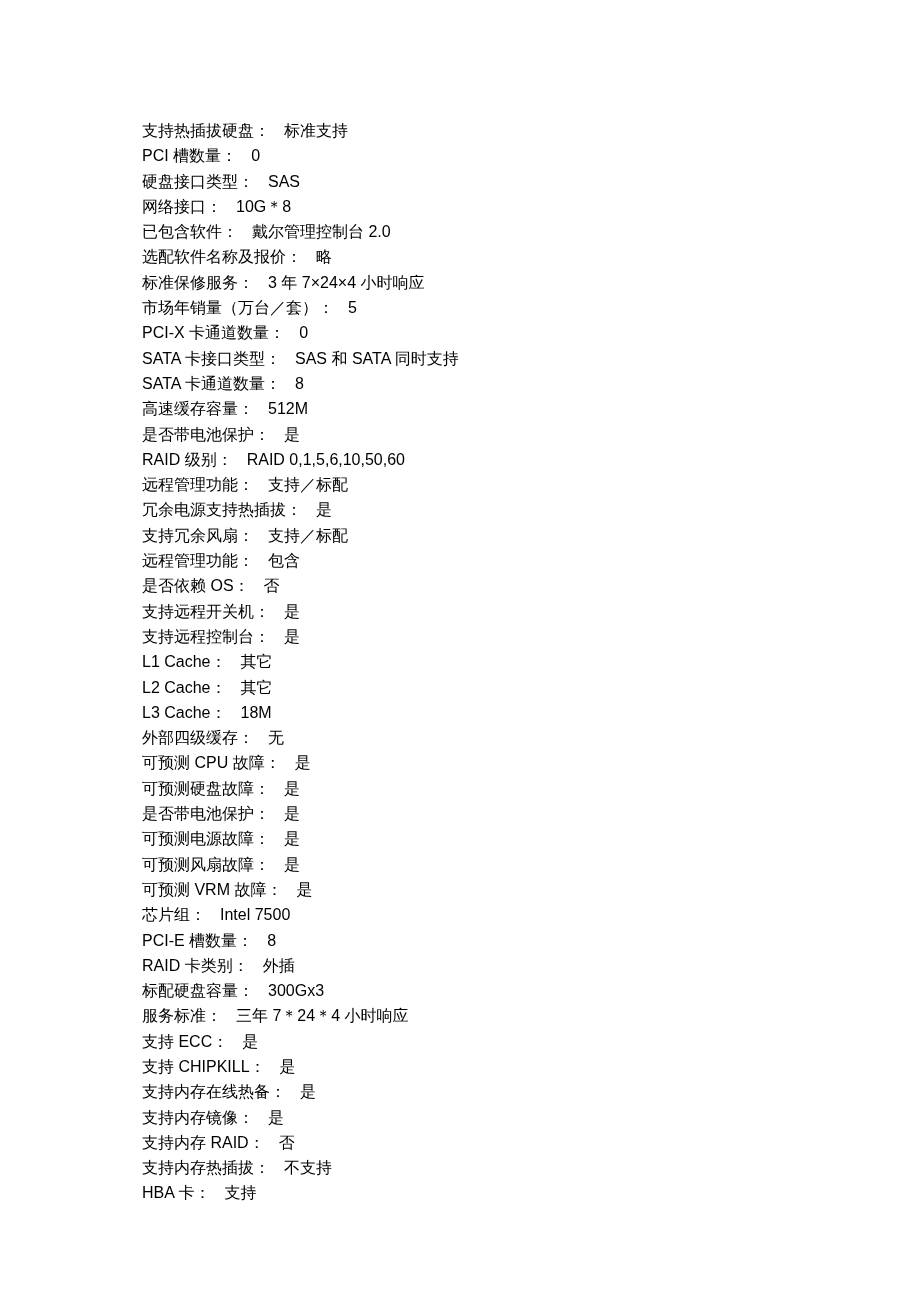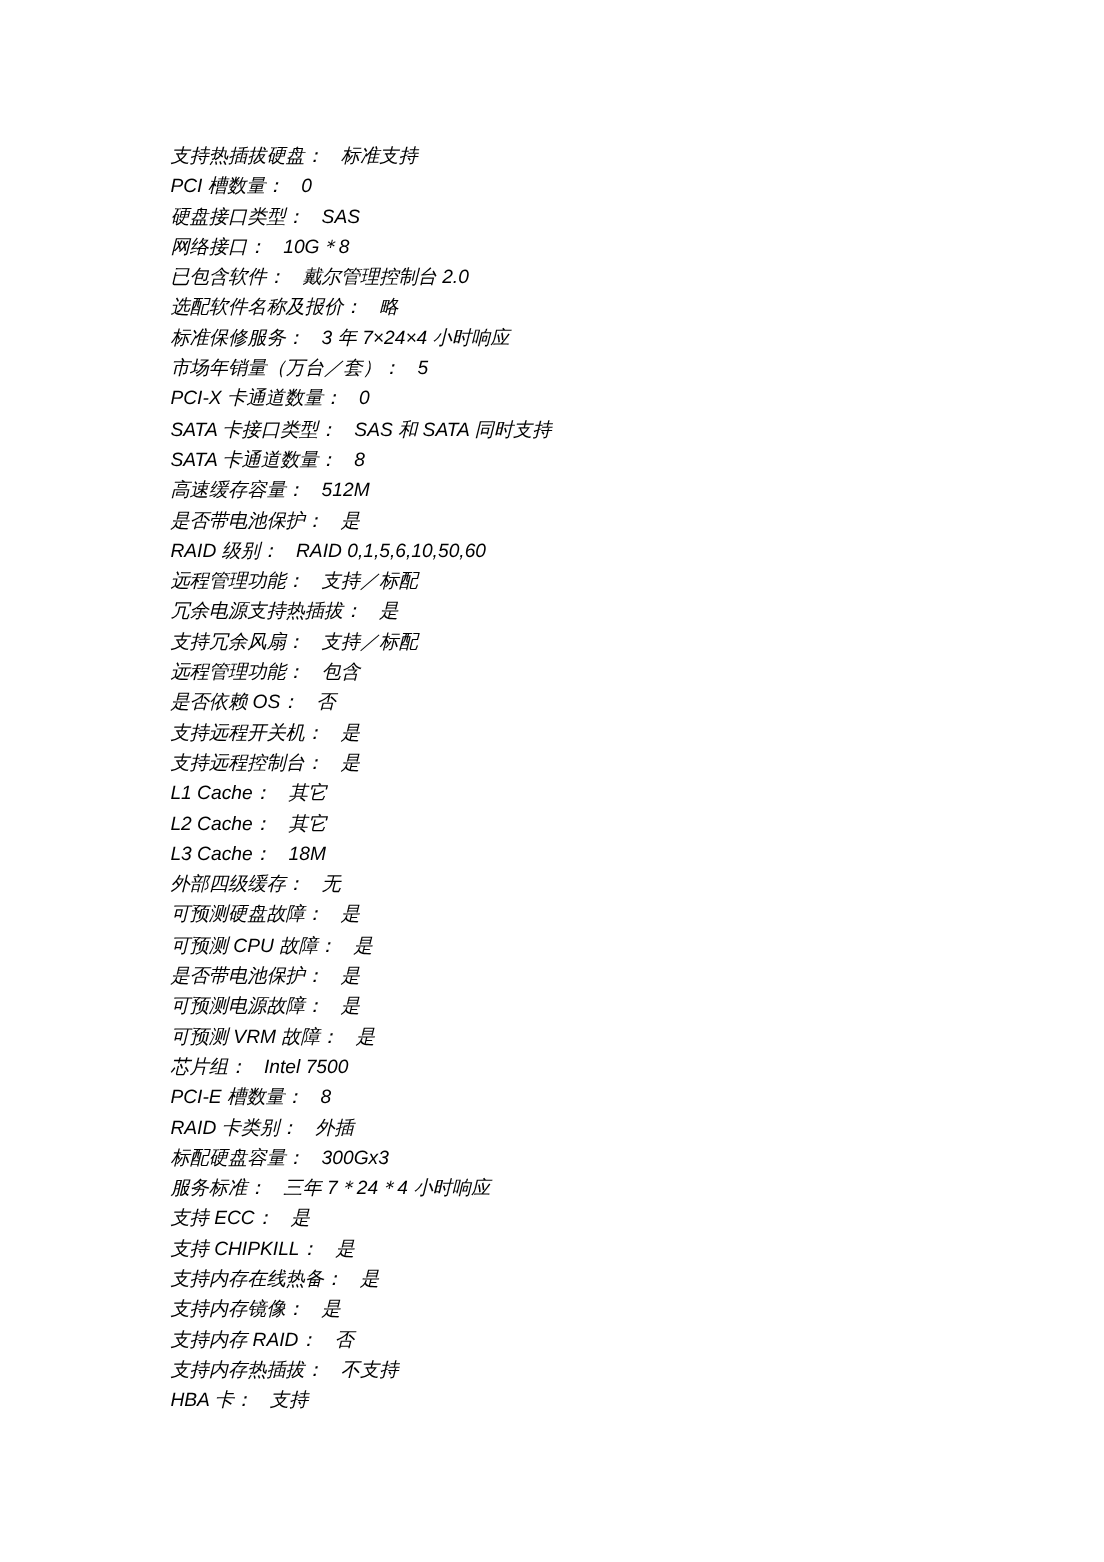--- a/index.html
+++ b/index.html
@@ -8,21 +8,20 @@
     background: #ffffff;
     font-family: "Microsoft YaHei", "SimSun", sans-serif;
     font-size: 16px;
     line-height: 25.3px;
     color: #000000;
     width: 920px;
     box-sizing: border-box;
   }
   .spec-row {
     white-space: nowrap;
-    font-style: italic;
   }
   .label {
     display: inline;
   }
   .value {
     display: inline;
     margin-left: 14px;
   }
 </style>
 </head>
@@ -47,24 +46,25 @@
     <div class="spec-row"><span class="label">冗余电源支持热插拔：</span><span class="value">是</span></div>
     <div class="spec-row"><span class="label">支持冗余风扇：</span><span class="value">支持／标配</span></div>
     <div class="spec-row"><span class="label">远程管理功能：</span><span class="value">包含</span></div>
     <div class="spec-row"><span class="label">是否依赖 OS：</span><span class="value">否</span></div>
     <div class="spec-row"><span class="label">支持远程开关机：</span><span class="value">是</span></div>
     <div class="spec-row"><span class="label">支持远程控制台：</span><span class="value">是</span></div>
     <div class="spec-row"><span class="label">L1 Cache：</span><span class="value">其它</span></div>
     <div class="spec-row"><span class="label">L2 Cache：</span><span class="value">其它</span></div>
     <div class="spec-row"><span class="label">L3 Cache：</span><span class="value">18M</span></div>
     <div class="spec-row"><span class="label">外部四级缓存：</span><span class="value">无</span></div>
+    <div class="spec-row"><span class="label">可预测 CPU 故障：</span><span class="value">是</span></div>
     <div class="spec-row"><span class="label">可预测硬盘故障：</span><span class="value">是</span></div>
-    <div class="spec-row"><span class="label">可预测 CPU 故障：</span><span class="value">是</span></div>
     <div class="spec-row"><span class="label">是否带电池保护：</span><span class="value">是</span></div>
     <div class="spec-row"><span class="label">可预测电源故障：</span><span class="value">是</span></div>
+    <div class="spec-row"><span class="label">可预测风扇故障：</span><span class="value">是</span></div>
     <div class="spec-row"><span class="label">可预测 VRM 故障：</span><span class="value">是</span></div>
     <div class="spec-row"><span class="label">芯片组：</span><span class="value">Intel 7500</span></div>
     <div class="spec-row"><span class="label">PCI-E 槽数量：</span><span class="value">8</span></div>
     <div class="spec-row"><span class="label">RAID 卡类别：</span><span class="value">外插</span></div>
     <div class="spec-row"><span class="label">标配硬盘容量：</span><span class="value">300Gx3</span></div>
     <div class="spec-row"><span class="label">服务标准：</span><span class="value">三年 7＊24＊4 小时响应</span></div>
     <div class="spec-row"><span class="label">支持 ECC：</span><span class="value">是</span></div>
     <div class="spec-row"><span class="label">支持 CHIPKILL：</span><span class="value">是</span></div>
     <div class="spec-row"><span class="label">支持内存在线热备：</span><span class="value">是</span></div>
     <div class="spec-row"><span class="label">支持内存镜像：</span><span class="value">是</span></div>

